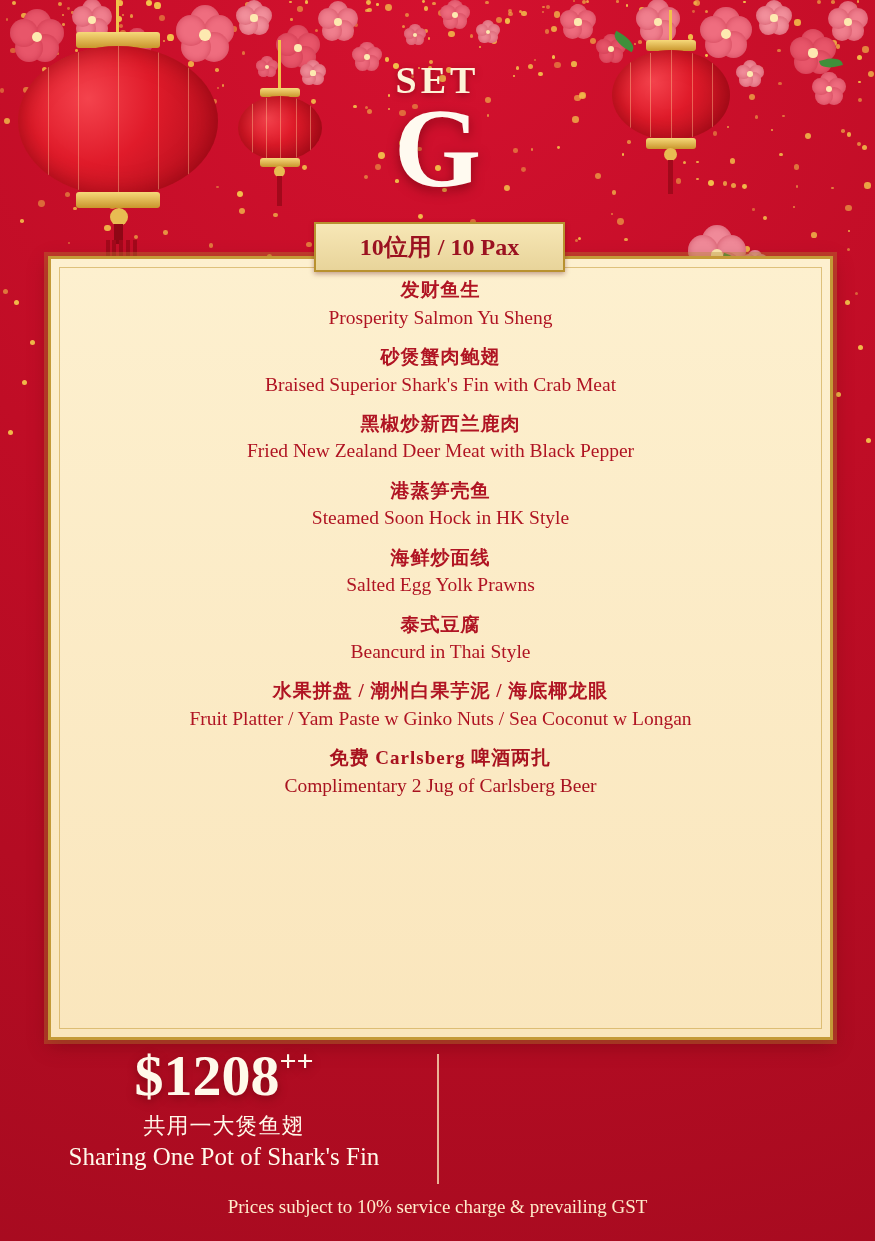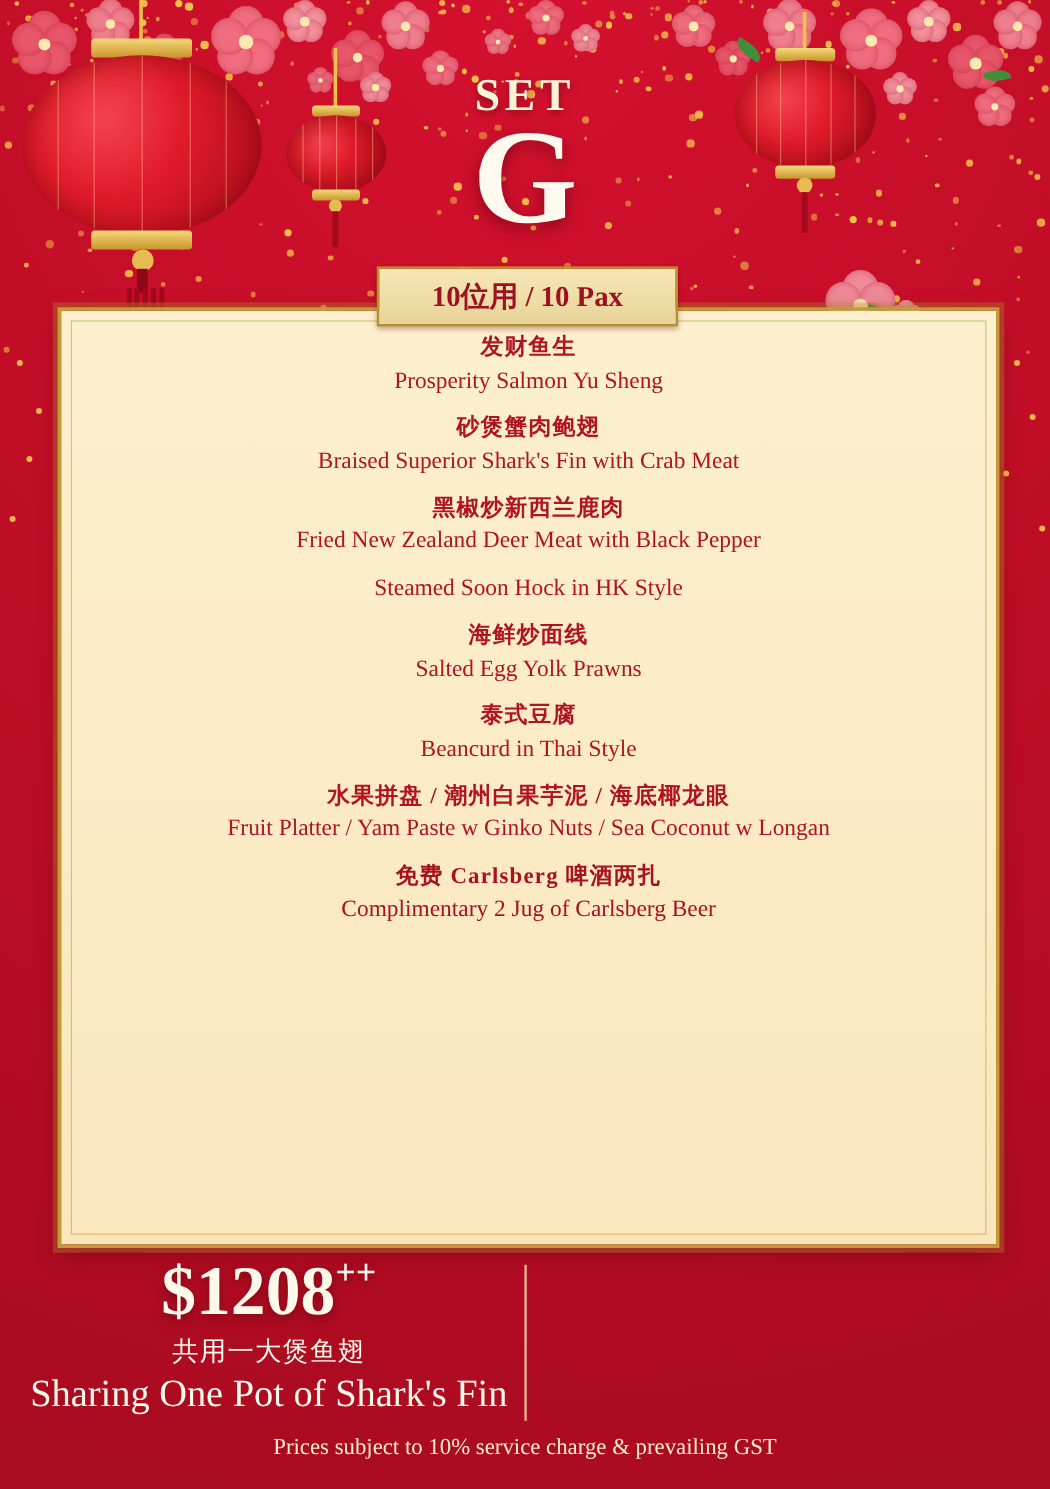--- a/index.html
+++ b/index.html
@@ -108,21 +108,21 @@
   .divider{
     position:absolute;left:437px;top:8px;width:2px;height:130px;
     background:rgba(255,235,190,.75);
   }
   .amount{
     font-size:58px;font-weight:bold;letter-spacing:0px;line-height:1.05;
     text-shadow:0 3px 8px rgba(90,0,10,.5);
   }
   .amount .plus{font-size:30px;vertical-align:top;line-height:1;}
   .sub-cn{font-size:22px;margin-top:4px;letter-spacing:1px;}
-  .sub-en{font-size:32px;margin-top:2px;}
+  .sub-en{font-size:25px;margin-top:2px;}
   .note{
     position:absolute;left:0;right:0;top:1196px;text-align:center;
     color:#ffeccb;font-size:19px;z-index:7;
   }
 </style>
 </head>
 <body>
 
 <div class="poster">
 
@@ -727,20 +727,21 @@
         </div>
         <div class="dish">
           <div class="cn">砂煲蟹肉鲍翅</div>
           <div class="en">Braised Superior Shark's Fin with Crab Meat</div>
         </div>
         <div class="dish">
           <div class="cn">黑椒炒新西兰鹿肉</div>
           <div class="en">Fried New Zealand Deer Meat with Black Pepper</div>
         </div>
         <div class="dish">
+          <div class="cn">港蒸笋壳鱼</div>
           <div class="en">Steamed Soon Hock in HK Style</div>
         </div>
         <div class="dish">
           <div class="cn">海鲜炒面线</div>
           <div class="en">Salted Egg Yolk Prawns</div>
         </div>
         <div class="dish">
           <div class="cn">泰式豆腐</div>
           <div class="en">Beancurd in Thai Style</div>
         </div>

